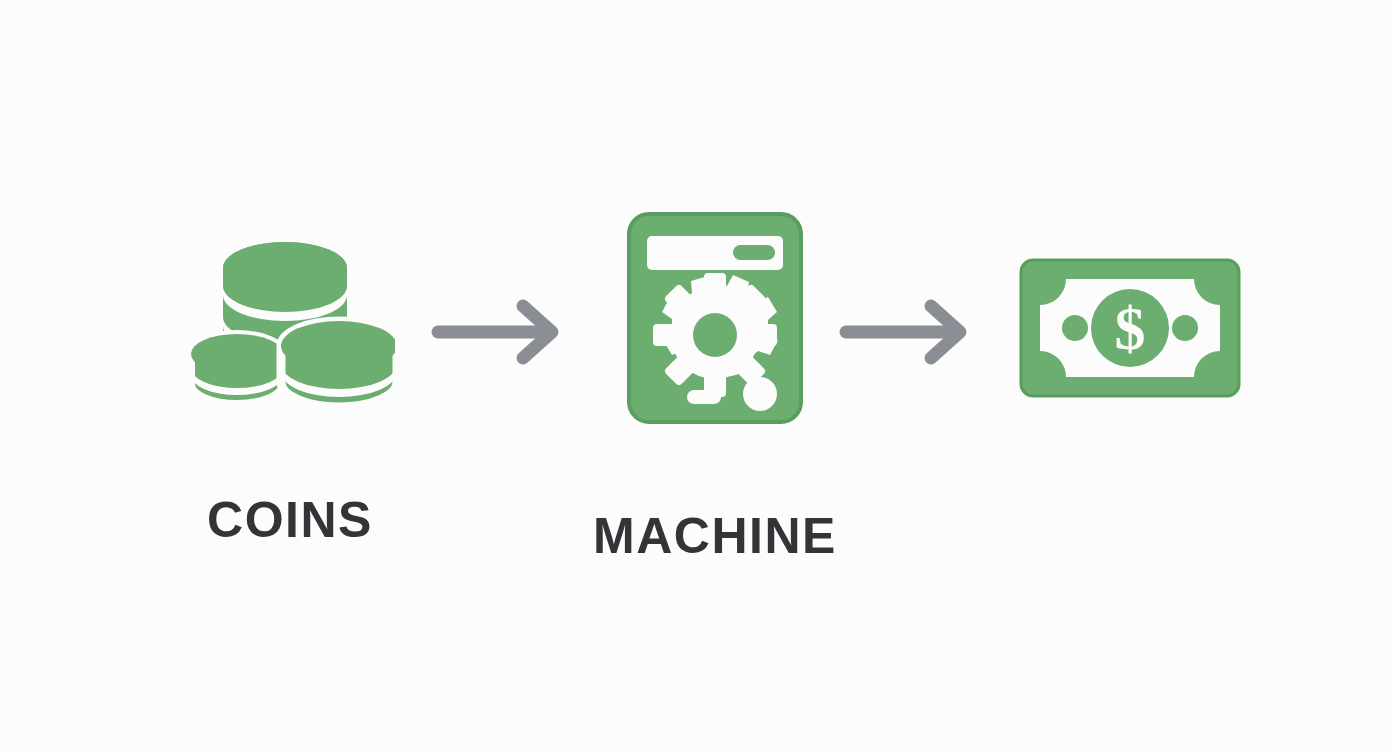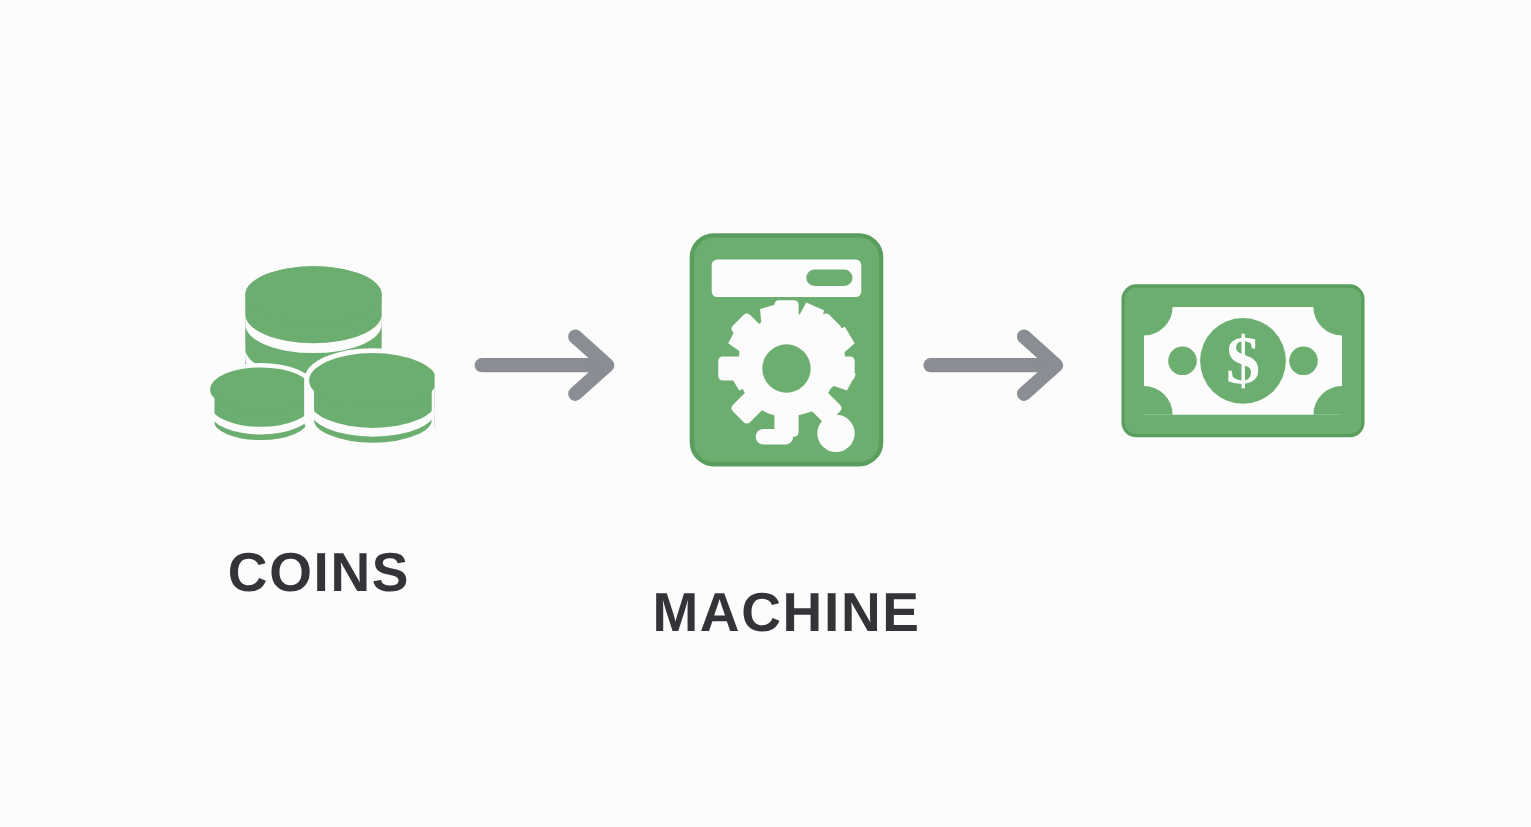--- a/index.html
+++ b/index.html
@@ -54,21 +54,21 @@
   }
   #step-coins .step-icon { height: 205px; }
   #step-coins .step-label { margin-top: 65px; }
 
   #step-machine {
     left: 545px;
     top: 205px;
     width: 340px;
   }
   #step-machine .step-icon { height: 225px; }
-  #step-machine .step-label { margin-top: 102px; }
+  #step-machine .step-label { margin-top: 81px; }
 
   #step-cash {
     left: 960px;
     top: 225px;
     width: 340px;
   }
   #step-cash .step-icon { height: 205px; }
   #step-cash .step-label { margin-top: 65px; }
 
   

